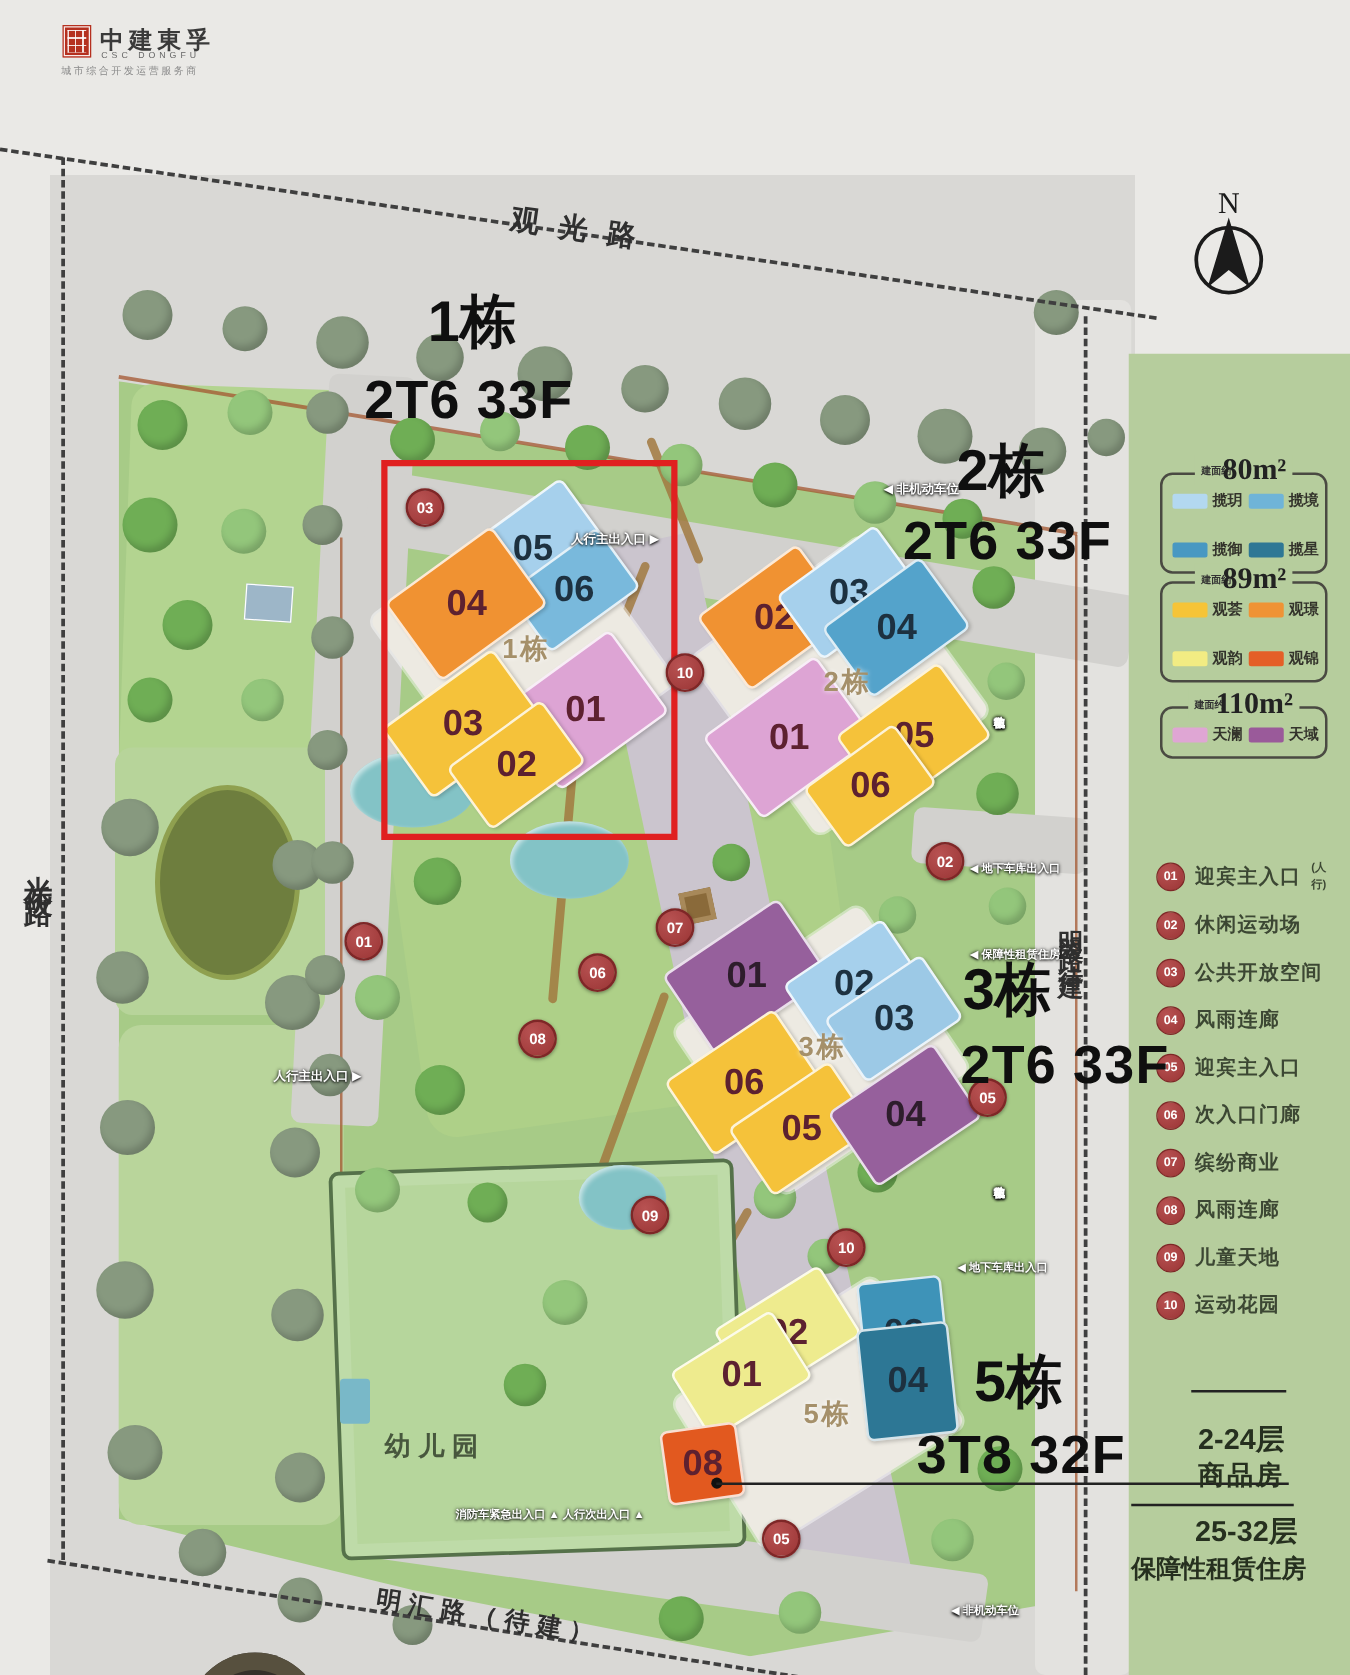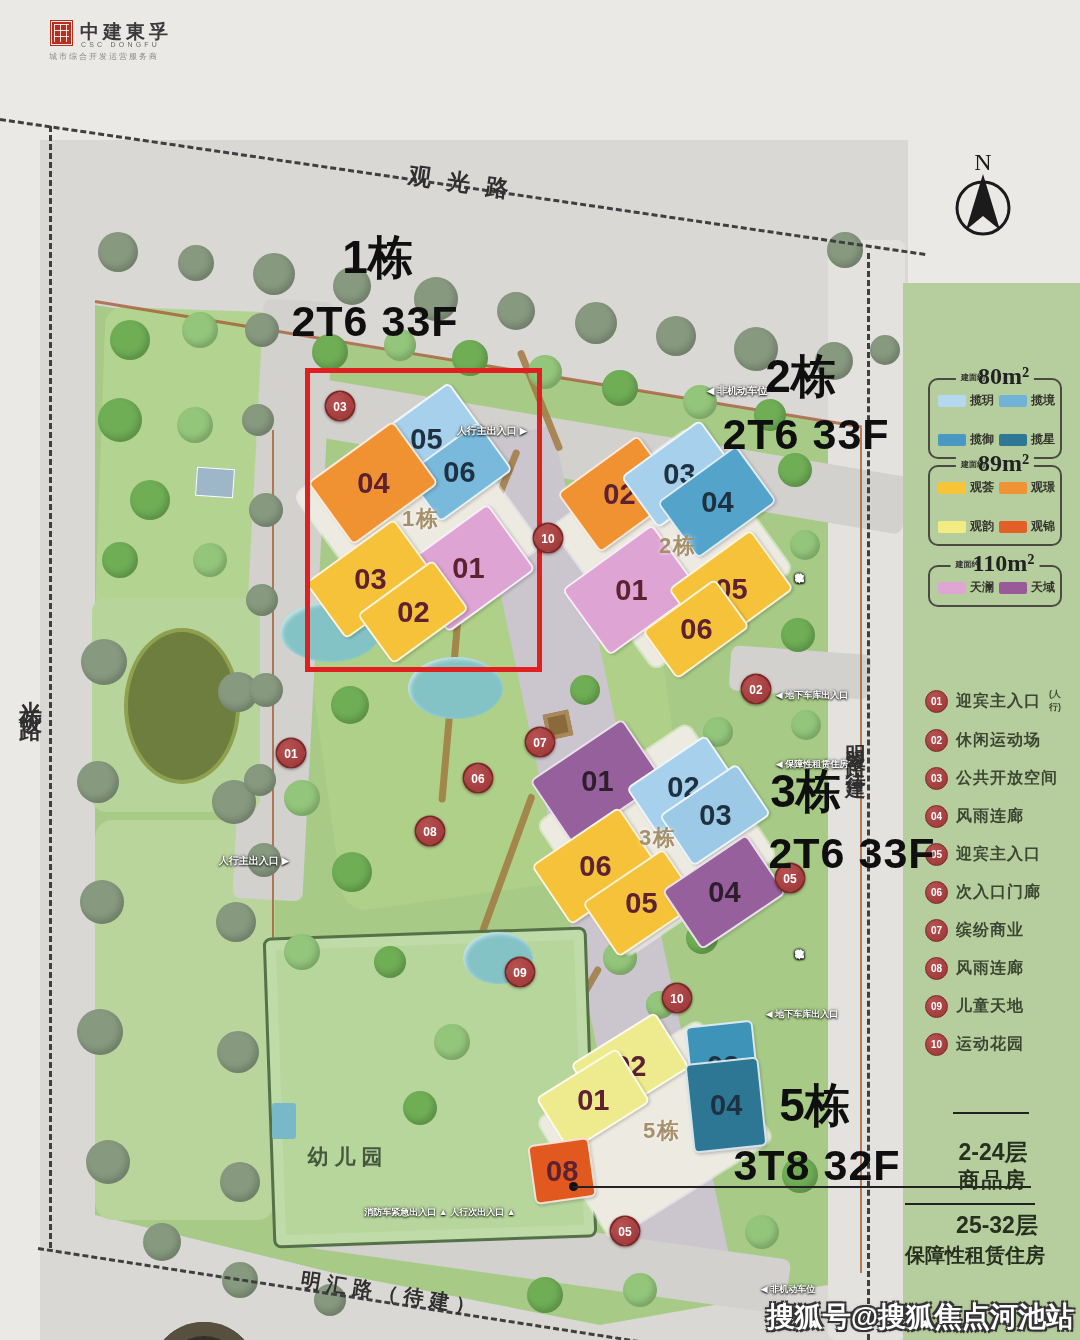--- a/index.html
+++ b/index.html
@@ -462,15 +462,14 @@
 
   <div class="fn-line" style="left:953px;top:1112px;width:76px;"></div>
   <div class="fn-dot" style="left:569px;top:1182px;"></div>
   <div class="fn-line" style="left:573px;top:1186px;width:458px;"></div>
   <div class="fn-text" style="left:993px;top:1152px;font-size:23px;">2-24层</div>
   <div class="fn-text" style="left:993px;top:1180px;font-size:21px;letter-spacing:2px;">商品房</div>
   <div class="fn-line" style="left:905px;top:1203px;width:130px;"></div>
   <div class="fn-text" style="left:997px;top:1225px;font-size:23px;">25-32层</div>
   <div class="fn-text" style="left:975px;top:1255px;font-size:20px;">保障性租赁住房</div>
 
-  <div class="watermark">搜狐号@搜狐焦点河池站</div>
   <div class="bottom-logo"></div>
 </div>
 
 </body></html>

